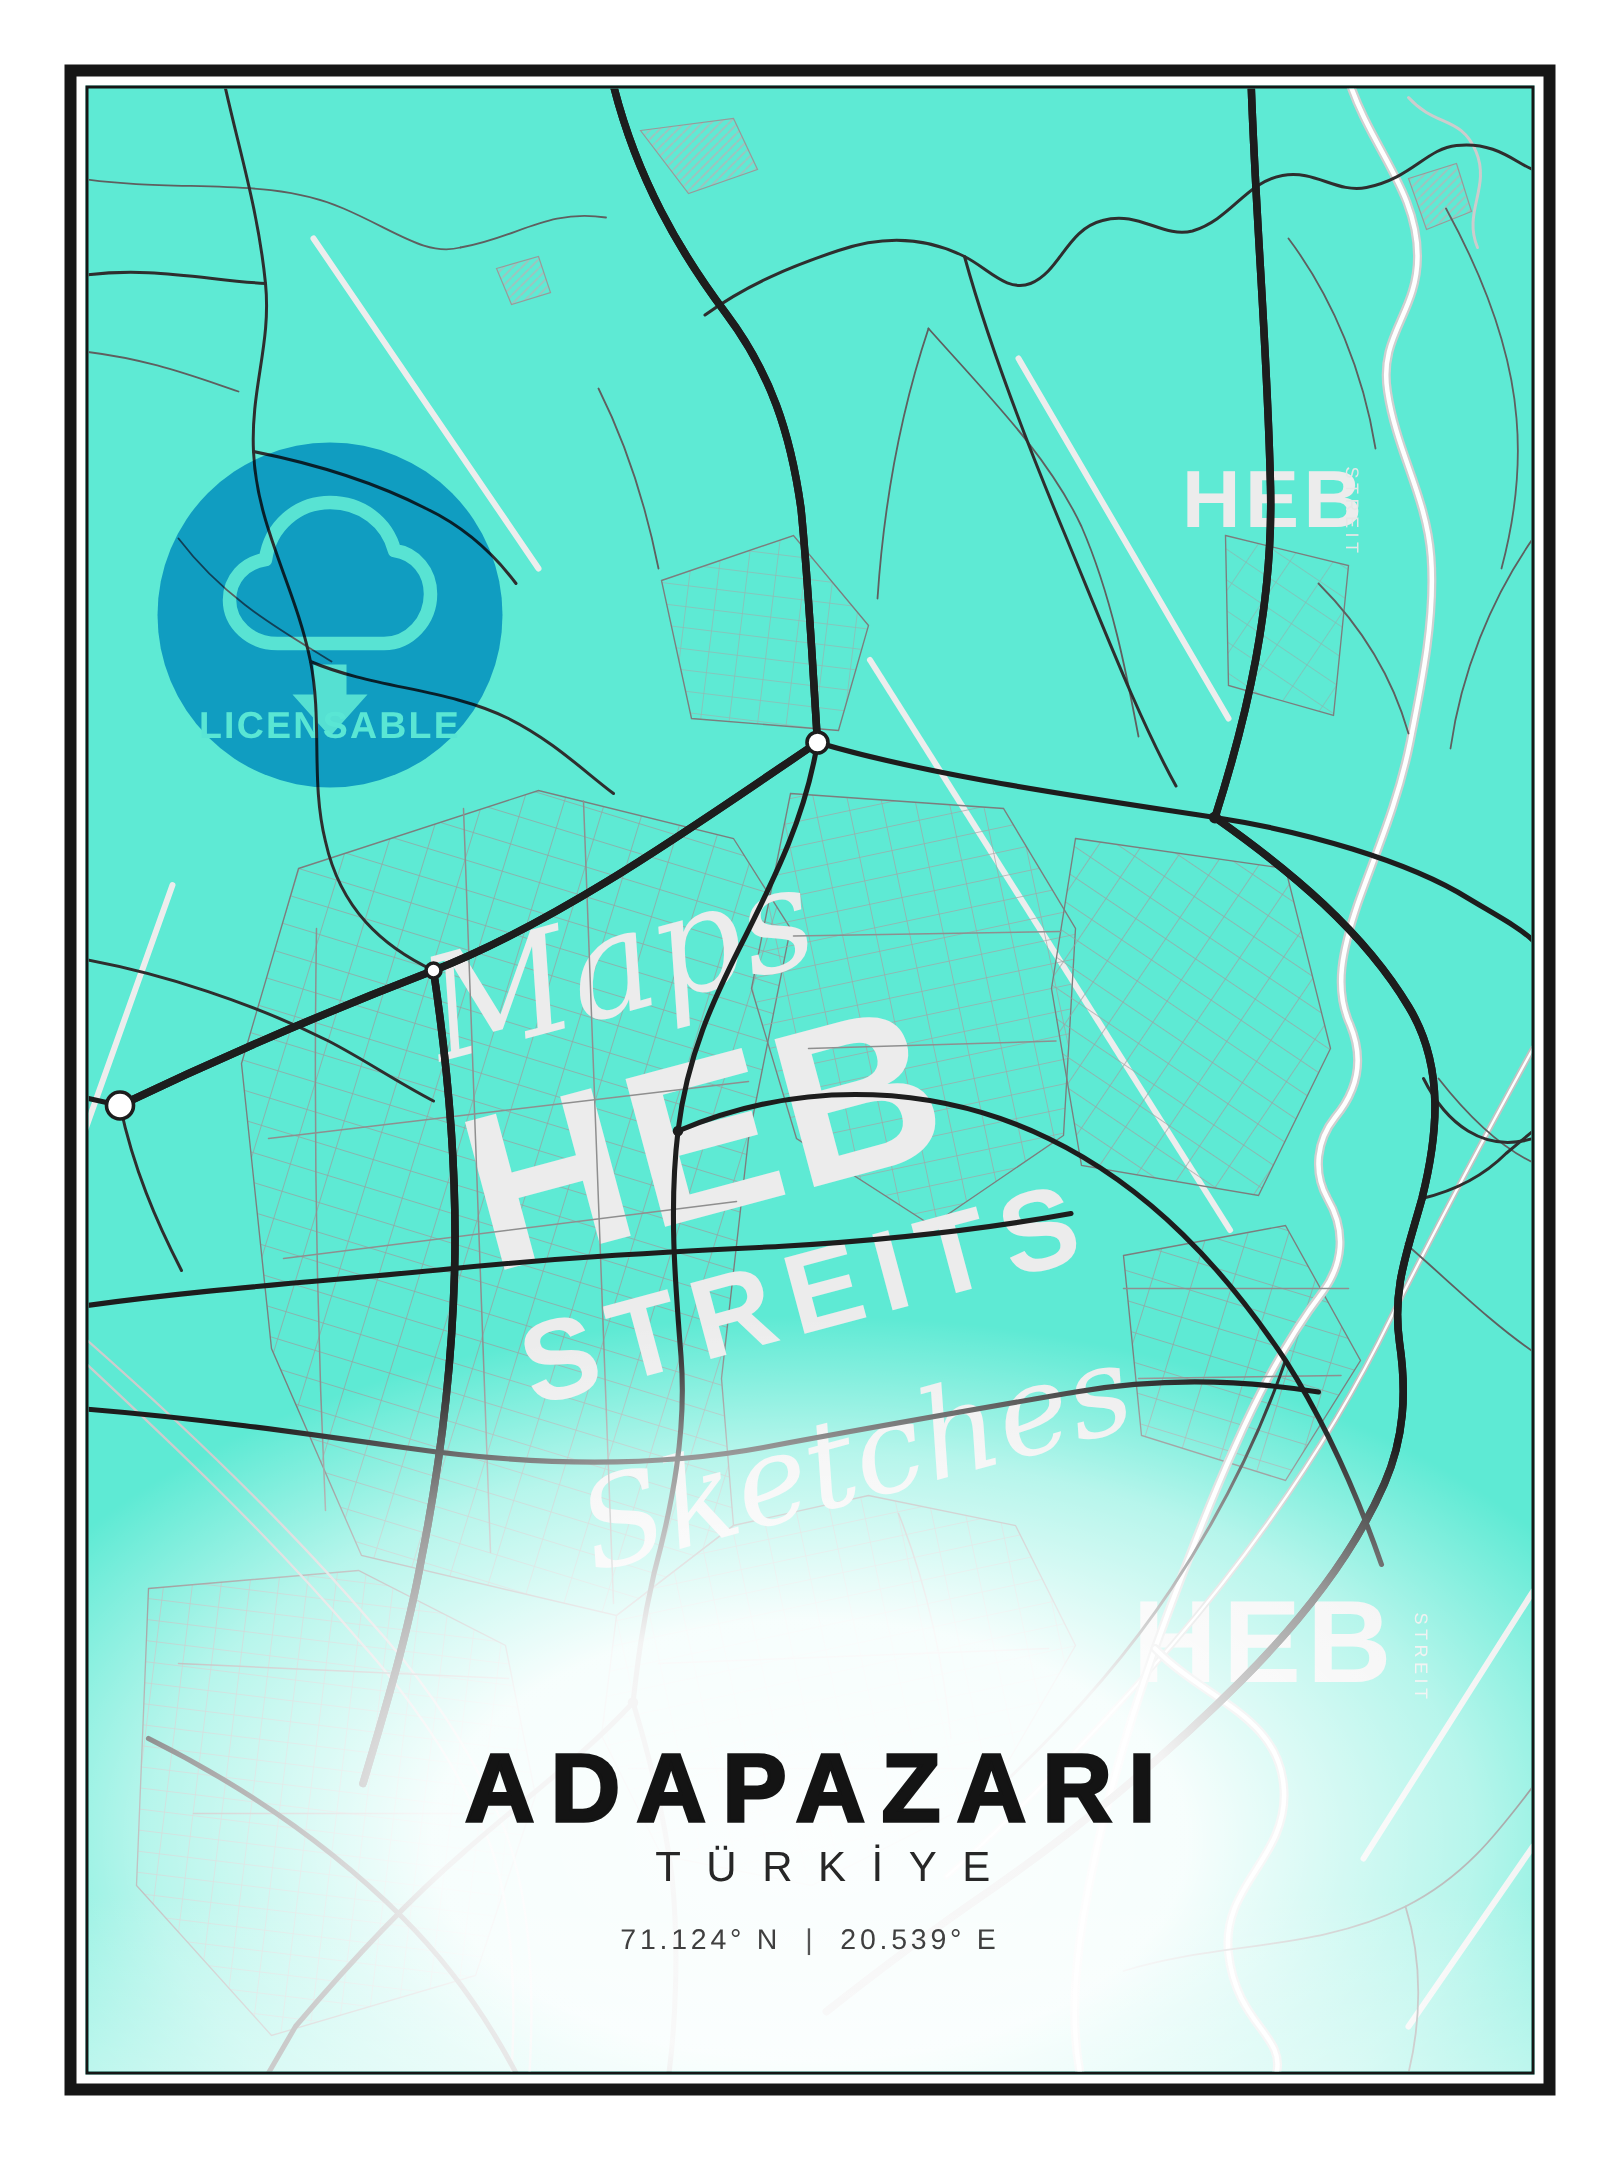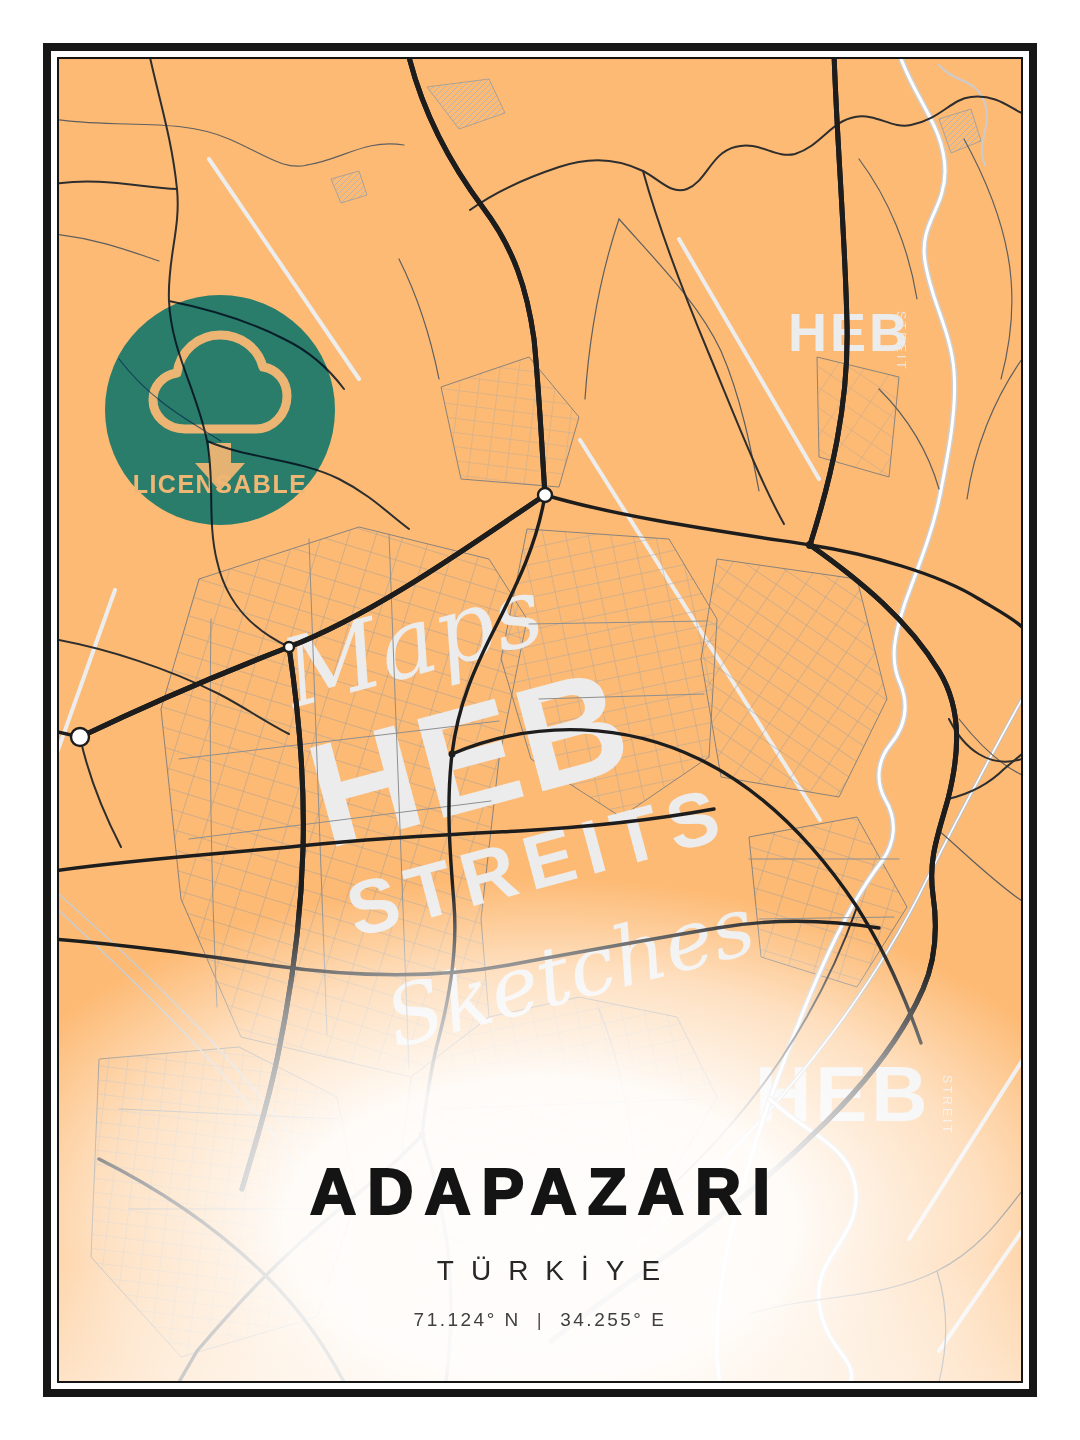--- a/index.html
+++ b/index.html
@@ -1,21 +1,21 @@
 <!DOCTYPE html>
 <html><head>
 <meta charset="utf-8">
 <style>
   html,body{margin:0;padding:0;background:#e9e9e9;}
   .poster{position:relative;width:1080px;height:1440px;background:#fff;overflow:hidden;
           font-family:"Liberation Sans",sans-serif;}
   .frame{position:absolute;left:43px;top:43px;right:43px;bottom:43px;
          border:8px solid #161616;padding:6px;box-sizing:border-box;background:#fff;}
   .map-inner{position:relative;width:100%;height:100%;border:2px solid #161616;
-             box-sizing:border-box;overflow:hidden;background:#fdba74;}
+             box-sizing:border-box;overflow:hidden;background:#5eead4;}
   .map-svg{position:absolute;left:0;top:0;width:100%;height:100%;}
 
   
   .rA{fill:none;stroke:#1d1d1d;stroke-width:5;stroke-linecap:round;stroke-linejoin:round}
   .rAw{fill:none;stroke:#fff;stroke-width:1.6;stroke-linecap:round;stroke-linejoin:round}
   .rBold{fill:none;stroke:#1d1d1d;stroke-width:3.4;stroke-linecap:round;stroke-linejoin:round}
   .rMed{fill:none;stroke:#2e2e2e;stroke-width:2;stroke-linecap:round;stroke-linejoin:round}
   .rRur{fill:none;stroke:#5f5f5f;stroke-width:1.2;stroke-linecap:round;stroke-linejoin:round}
   .rMin{fill:none;stroke:#8f8f8f;stroke-width:1;stroke-linecap:round;stroke-linejoin:round}
   .zone{stroke:#7d7d7d;stroke-width:.9}
@@ -42,21 +42,21 @@
   
   .fade{position:absolute;inset:0;pointer-events:none;
         background:
           linear-gradient(to top, rgba(255,255,255,.5) 0%, rgba(255,255,255,0) 9%),
           radial-gradient(600px 350px at 50% 1168px,
              rgba(255,255,255,.98) 0%, rgba(255,255,255,.95) 42%,
              rgba(255,255,255,.55) 74%, rgba(255,255,255,0) 100%);}
   .titles{position:absolute;left:0;right:0;top:1096px;text-align:center;}
   .title{margin:0;font-size:64px;font-weight:bold;color:#141414;letter-spacing:11px;
          padding-left:11px;-webkit-text-stroke:2.2px #141414;}
-  .subtitle{margin-top:26px;font-size:28px;color:#272727;letter-spacing:17px;padding-left:34px;}
+  .subtitle{font-size:28px;color:#272727;letter-spacing:17px;padding-left:34px;}
   .coords{margin-top:22px;font-size:19px;color:#3f3f3f;letter-spacing:2.5px;}
   .coords .sep{margin:0 16px;color:#555;}
 </style>
 </head>
 <body>
 
 <div class="poster">
   <div class="frame">
     <div class="map-inner">
 
@@ -226,19 +226,19 @@
         </svg>
         <div class="badge-label">LICENSABLE</div>
       </div>
 
       <div class="fade"></div>
 
       <div class="titles">
         <h1 class="title">ADAPAZARI</h1>
         <div class="subtitle">TÜRKİYE</div>
         <div class="coords">
-          <span>71.124° N</span><span class="sep">|</span><span>34.255° E</span>
+          <span>71.124° N</span><span class="sep">|</span><span>20.539° E</span>
         </div>
       </div>
 
     </div>
   </div>
 </div>
 
 </body></html>

